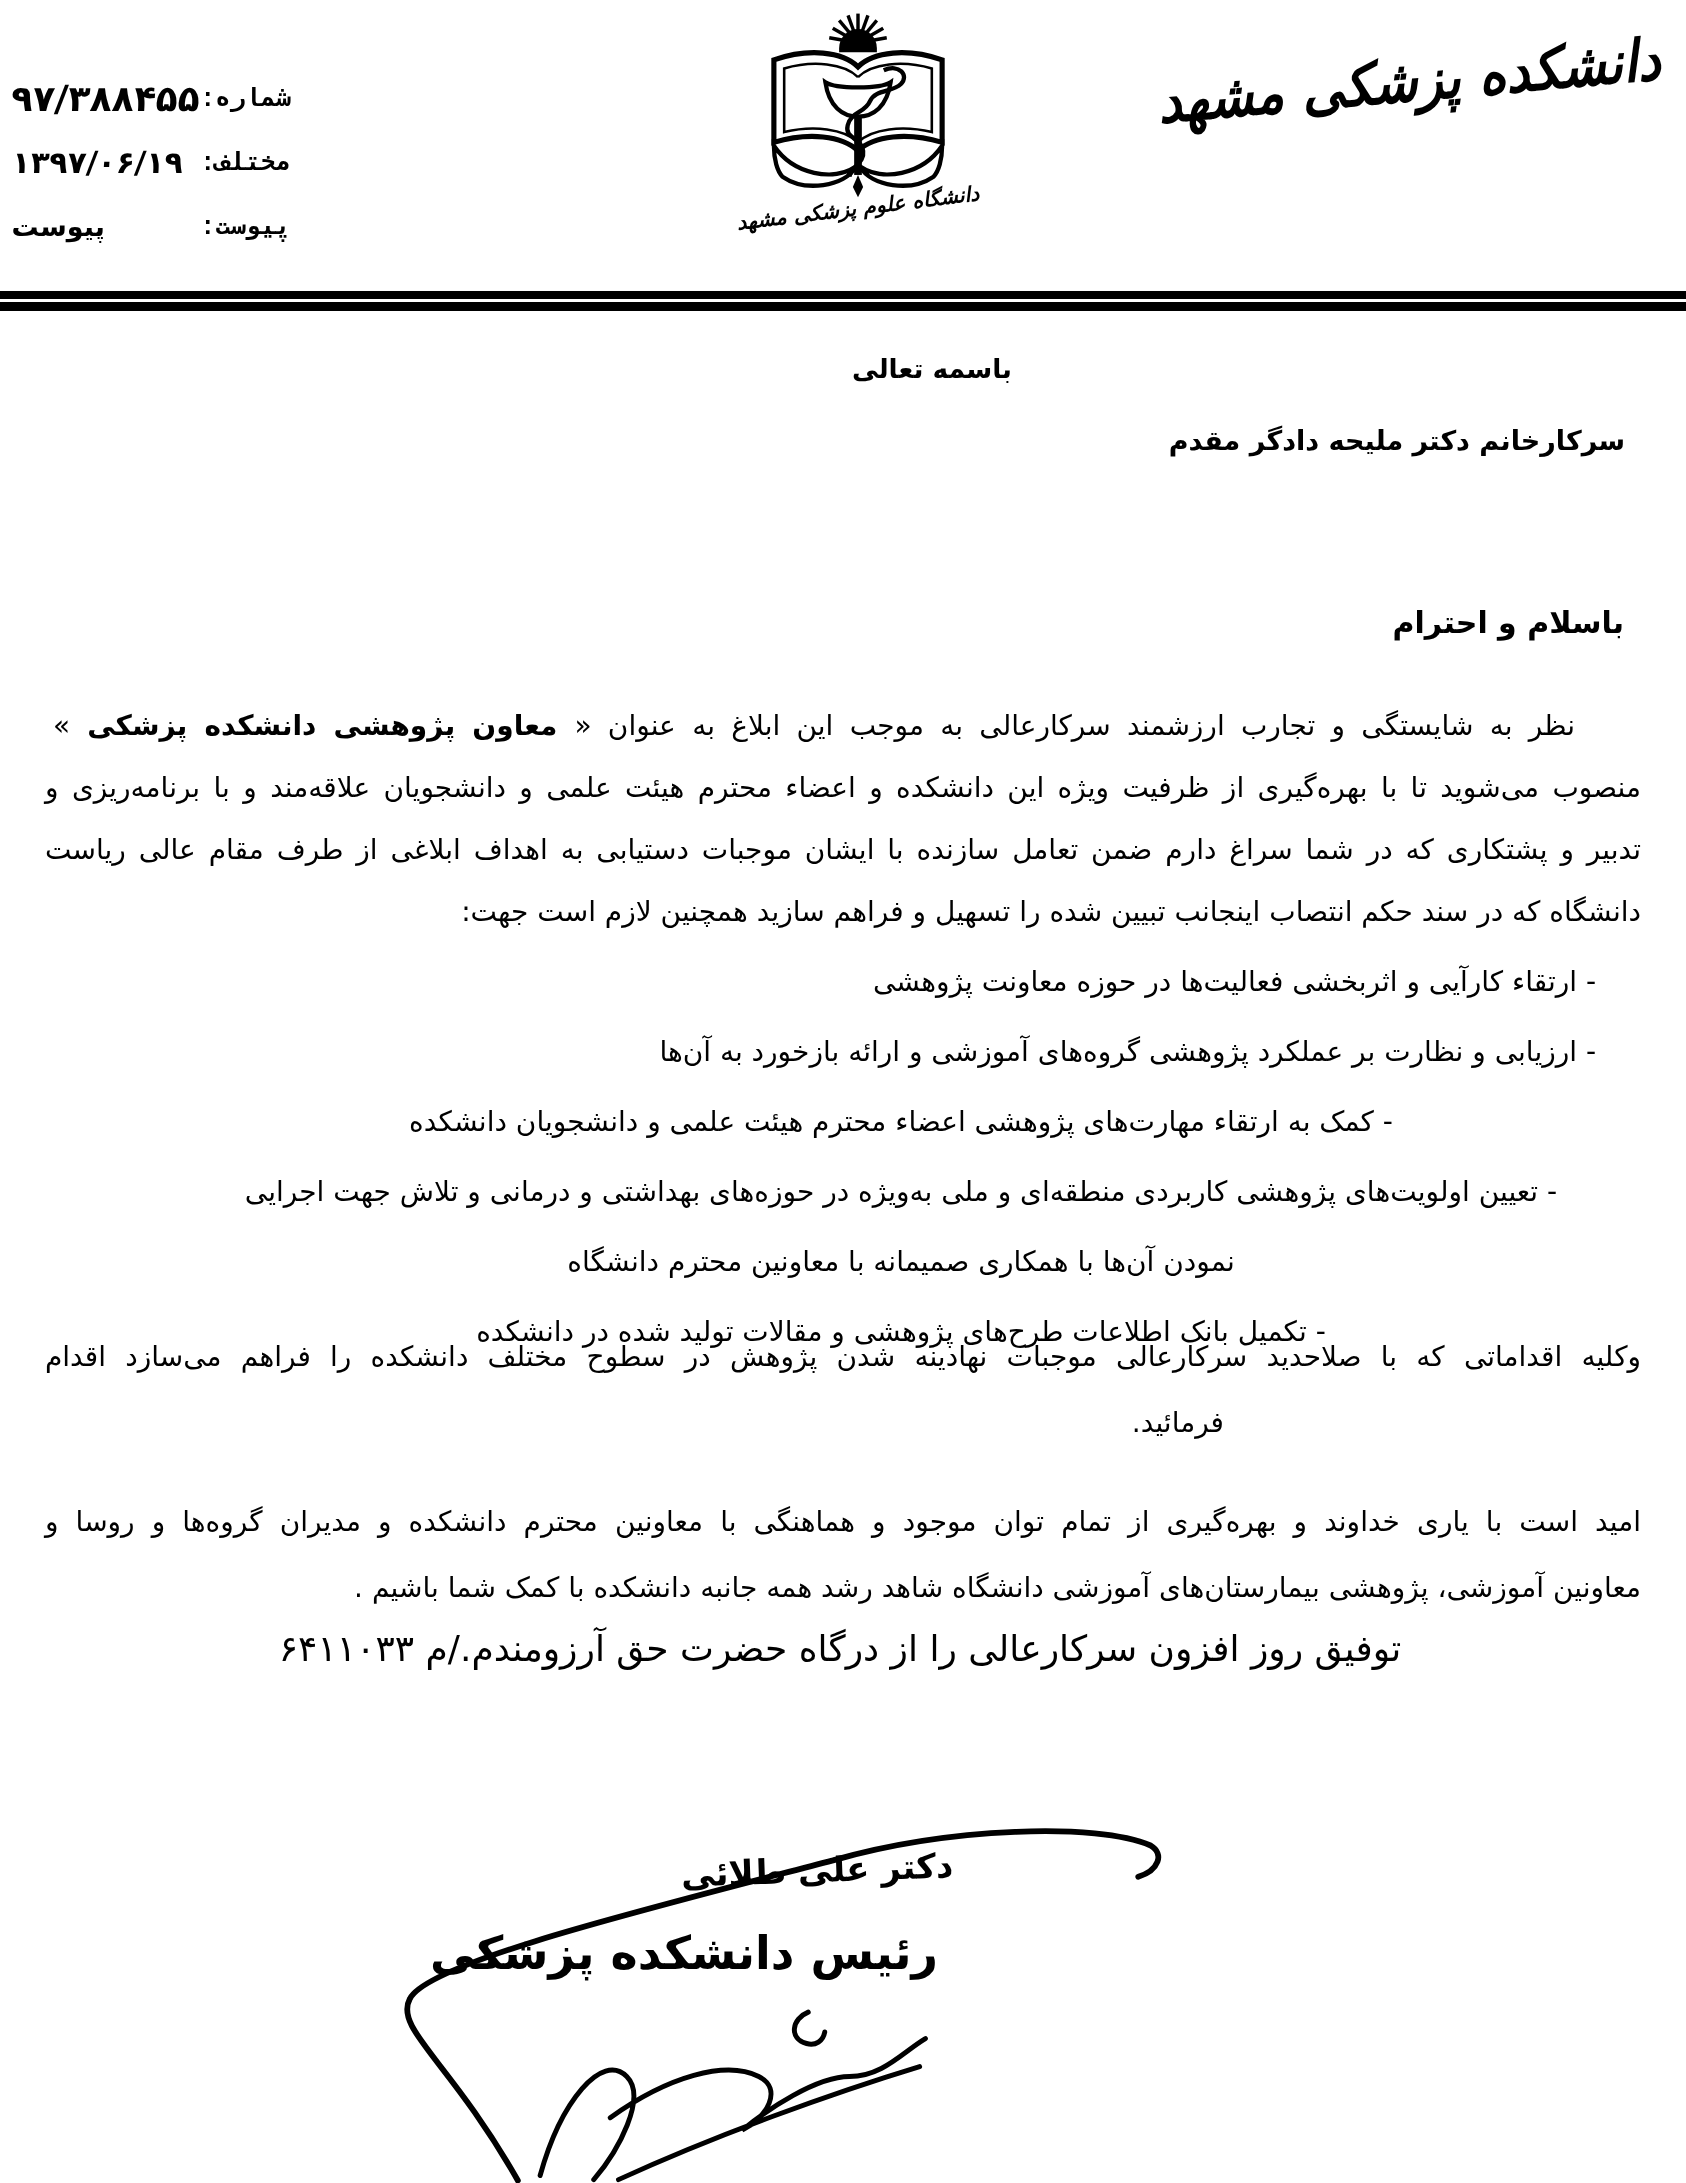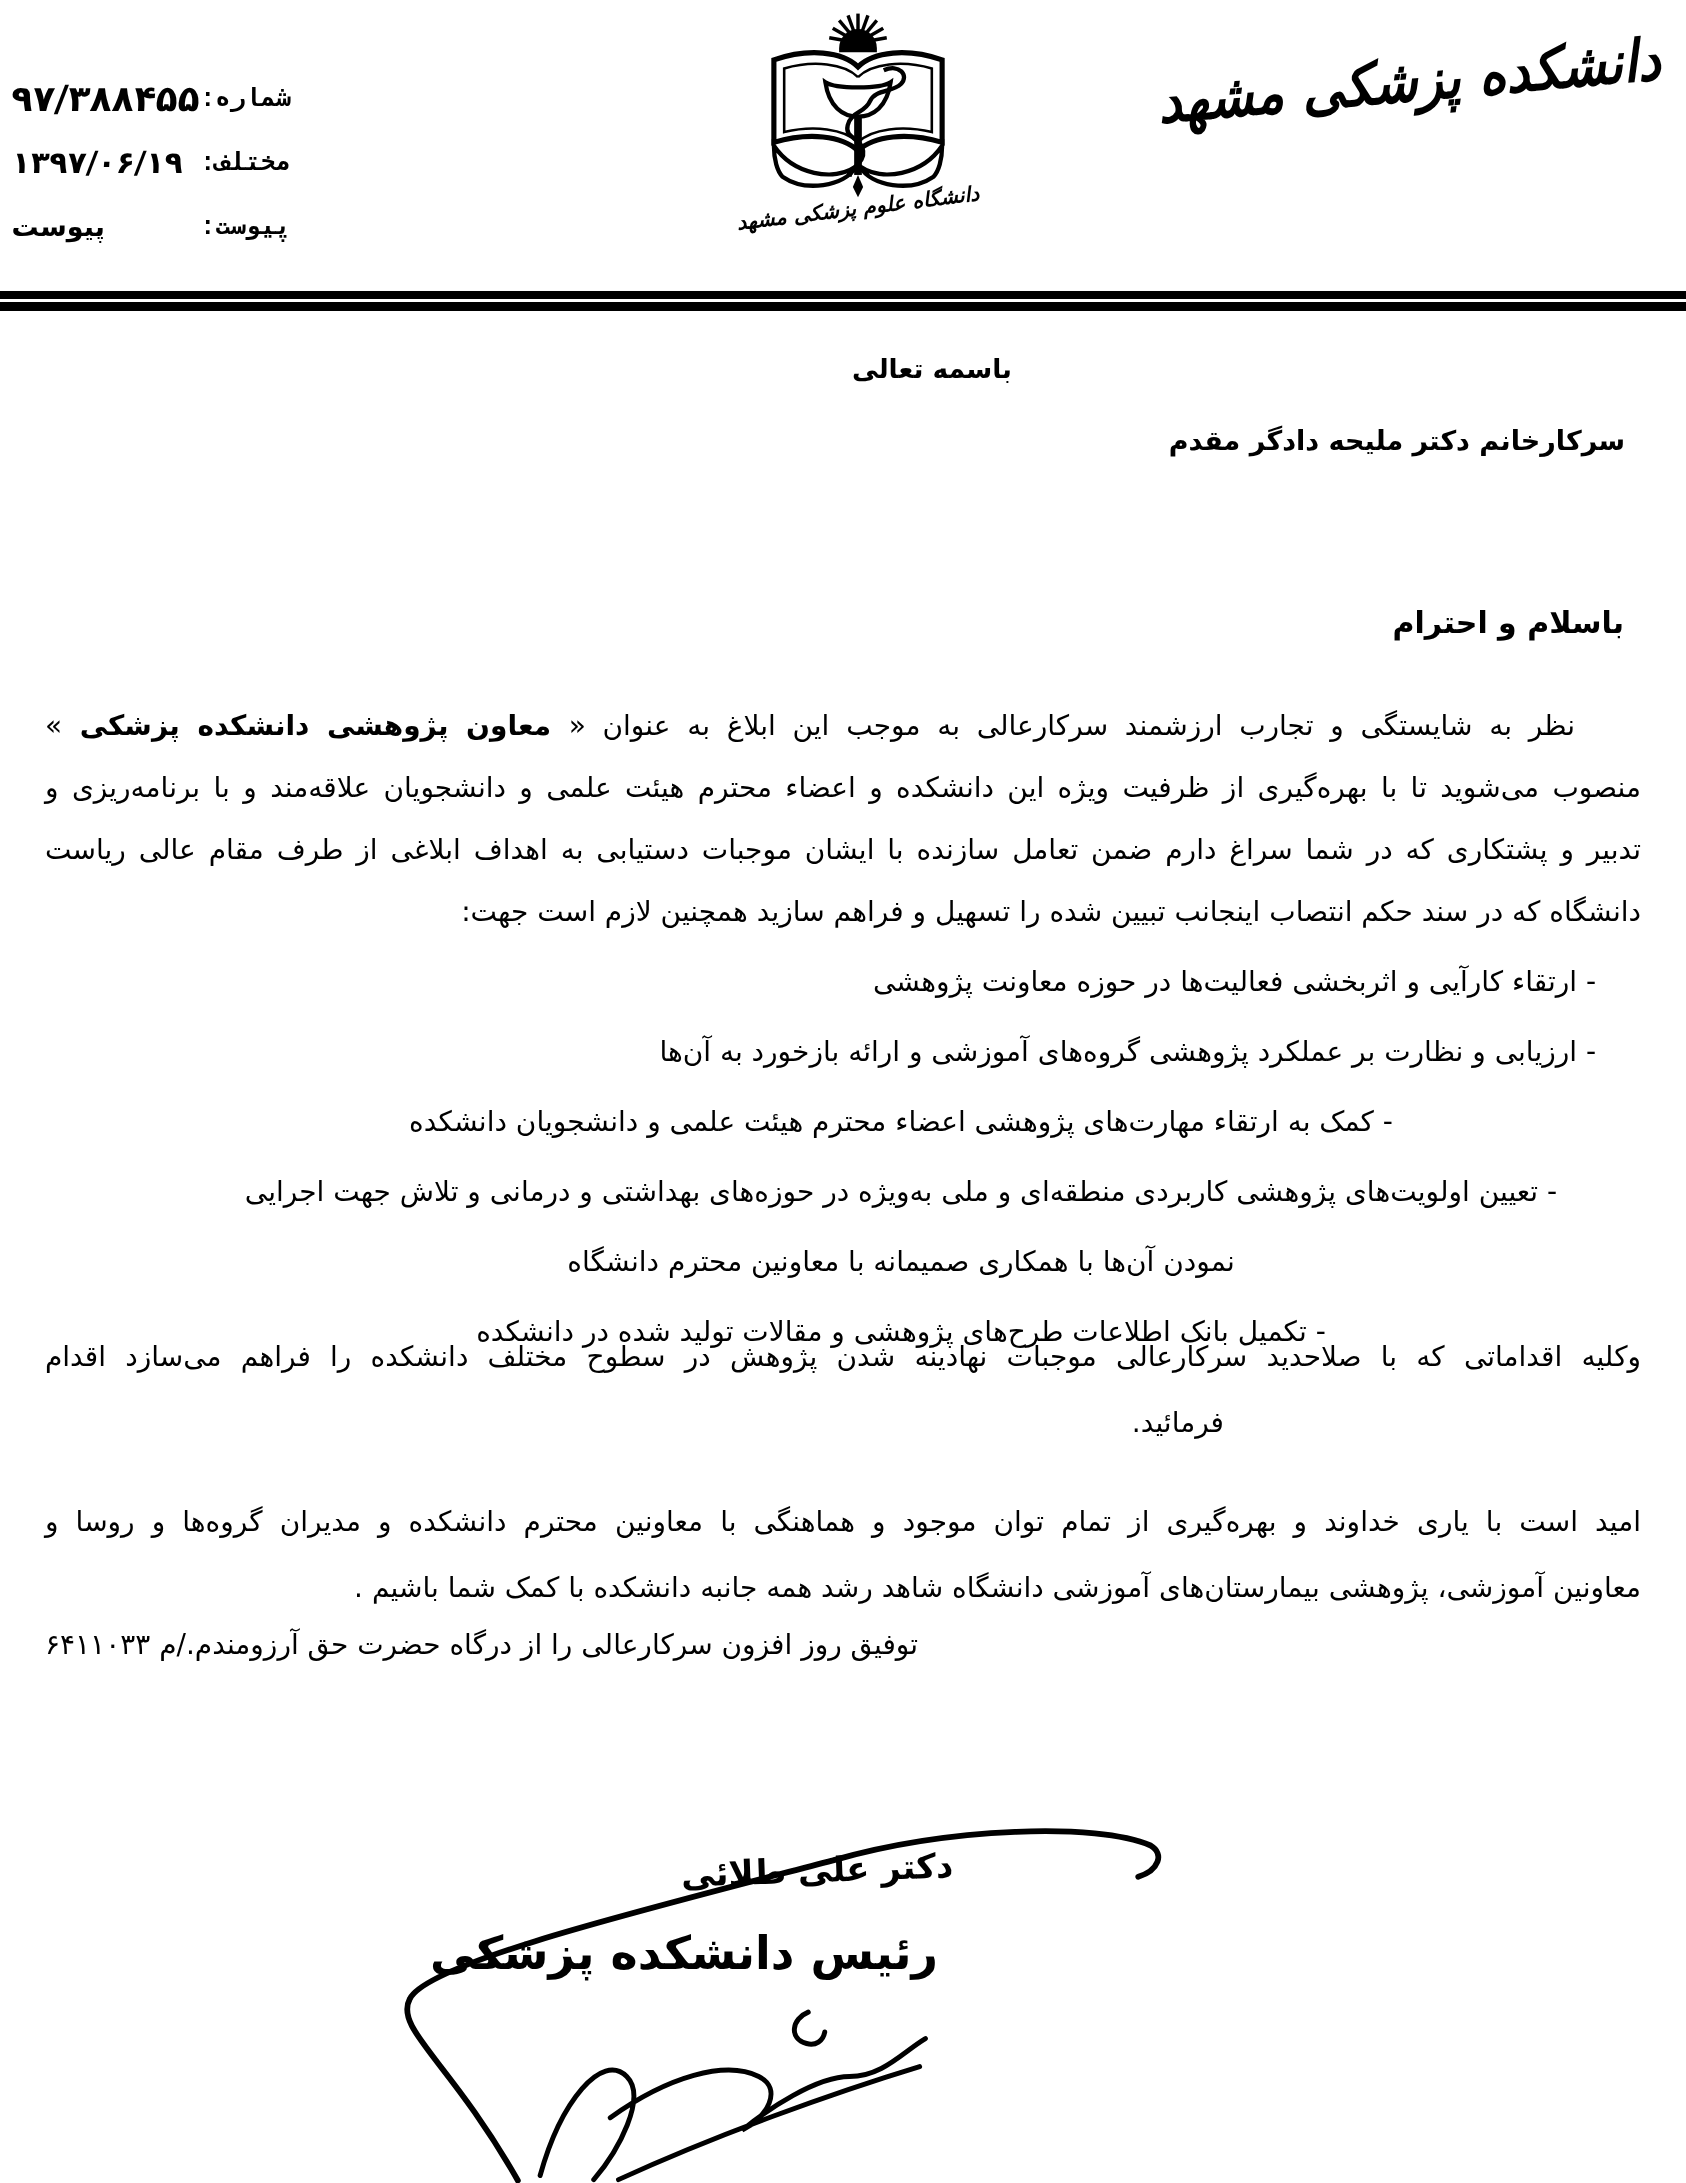--- a/index.html
+++ b/index.html
@@ -40,29 +40,29 @@
   .basmala{
     position:absolute;top:353px;left:0;right:0;text-align:center;
     font-size:26.4px;font-weight:700;position:absolute;
     transform:translateX(89px);
   }
   .recipient{position:absolute;top:406px;right:61px;text-align:left;font-size:27px;font-weight:700;line-height:70px;}
   .salutation{position:absolute;top:605px;right:62px;font-size:30px;font-weight:700;}
   .par{position:absolute;left:45px;right:45px;font-size:28px;}
   .par1{top:695px;line-height:62px;}
   .jline{text-align:justify;text-align-last:justify;}
-  .indent{padding-right:66px;}
+  .indent{padding-right:66px;margin-left:8px;}
   .rline{text-align:right;}
   .duties{top:947px;line-height:70px;}
   .duty-r{text-align:right;padding-left:0;padding-right:45px;}
   .duty-c{text-align:center;position:relative;right:-58px;}
   .par2{top:1324px;line-height:66px;}
   .par2-last{text-align:right;padding-right:417px;}
   .par3{top:1489px;line-height:66px;}
-  .closing{position:absolute;top:1628px;left:45px;right:51px;text-align:left;font-size:28px;}
+  .closing{position:absolute;top:1628px;left:45px;right:51px;text-align:center;font-size:36px;}
   
   .sig-block{position:absolute;top:1804px;left:371px;width:792px;height:380px;}
   .sig-block svg{position:absolute;top:0;left:0;}
   .sig-name{position:absolute;top:46px;right:210px;font-size:34px;font-weight:700;transform:rotate(-2deg);white-space:nowrap;}
   .sig-title{position:absolute;top:122px;right:225px;font-size:46px;font-weight:700;white-space:nowrap;}
 </style>
 </head>
 <body>
 
 <div class="page">

